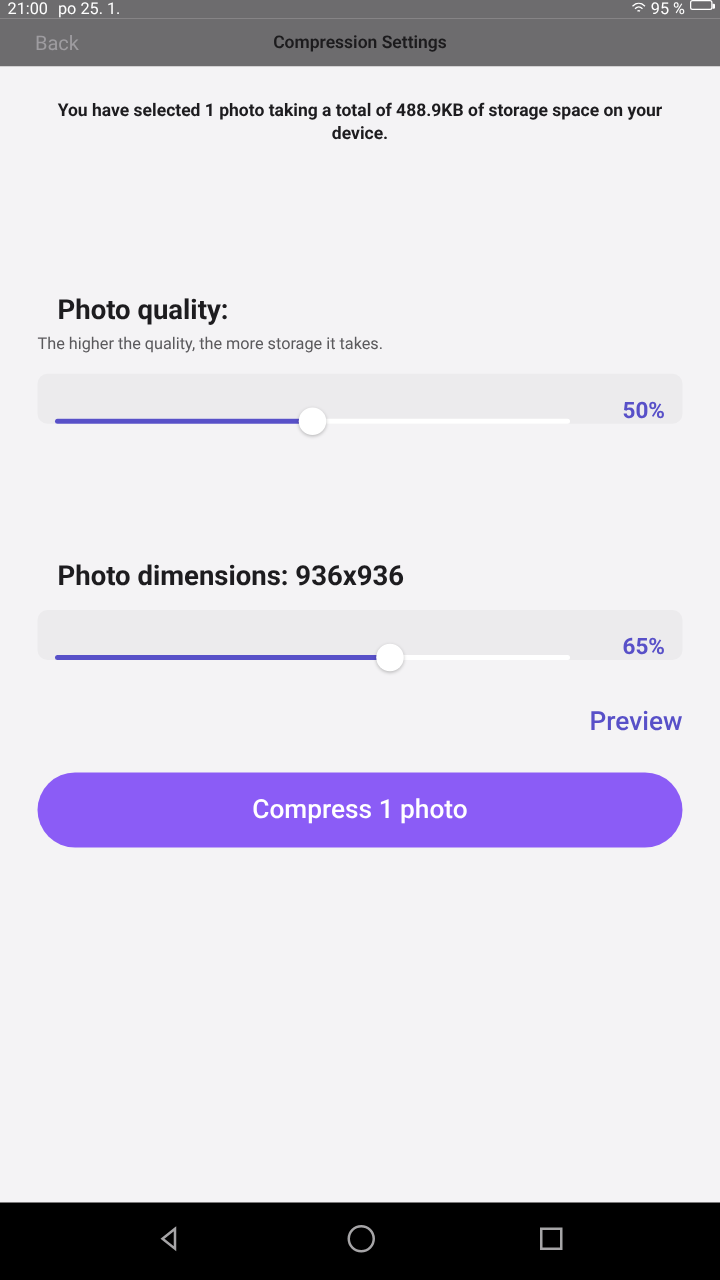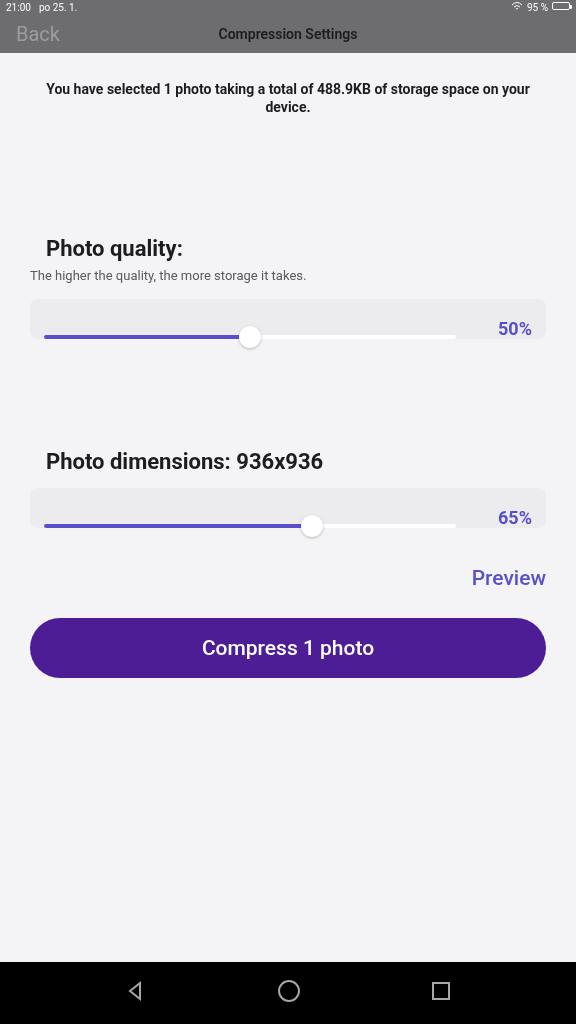--- a/index.html
+++ b/index.html
@@ -8,21 +8,21 @@
       height: 1024px;
       font-family: -apple-system, BlinkMacSystemFont, "Segoe UI", Roboto, Helvetica, Arial, sans-serif;
       background: #f4f3f5;
       overflow: hidden;
       position: relative;
     }
     .status-bar {
       height: 15px;
       background: #6d6c6e;
       color: #fff;
-      font-size: 10px;
+      font-size: 13px;
       display: flex;
       align-items: center;
       justify-content: space-between;
       padding: 0 6px;
     }
     .status-left { display: flex; gap: 8px; align-items: center; }
     .status-right { display: flex; gap: 4px; align-items: flex-start; }
     .battery-icon {
       width: 18px; height: 8px; border: 1px solid #fff; border-radius: 2px;
       position: relative; display: inline-block;
@@ -34,22 +34,22 @@
     .battery-fill { background: #fff; height: 100%; width: 95%; }
 
     .nav-bar {
       height: 38px;
       background: #6d6c6e;
       position: relative;
       display: flex;
       align-items: center;
     }
     .nav-back {
-      position: absolute; left: 16px;
-      color: #9e9ca0; font-size: 20px;
+      position: absolute; left: 28px;
+      color: #9e9ca0; font-size: 16px;
     }
     .nav-title {
       margin: 0 auto; color: #1c1b1d; font-size: 14px; font-weight: 600;
     }
 
     .content {
       padding: 0 30px;
     }
 
     .headline {
@@ -107,21 +107,21 @@
     .preview-link {
       text-align: right;
       color: #5850c8;
       font-size: 21px;
       font-weight: 500;
       margin-top: 38px;
     }
 
     .compress-btn {
       margin: 28px 0 0 0;
-      background: #4c1d95;
+      background: #8b5cf6;
       color: #fff;
       font-size: 21px;
       font-weight: 500;
       text-align: center;
       height: 60px;
       line-height: 60px;
       border-radius: 30px;
     }
 
     .android-nav {

